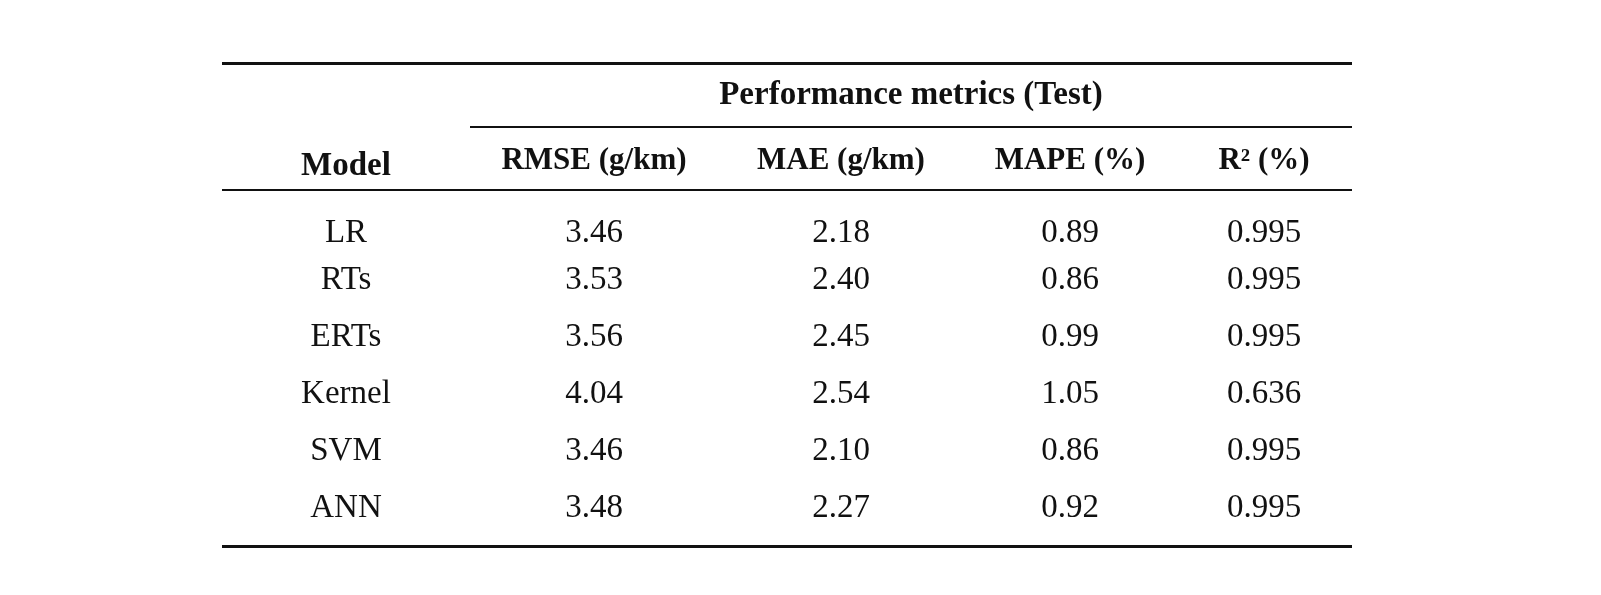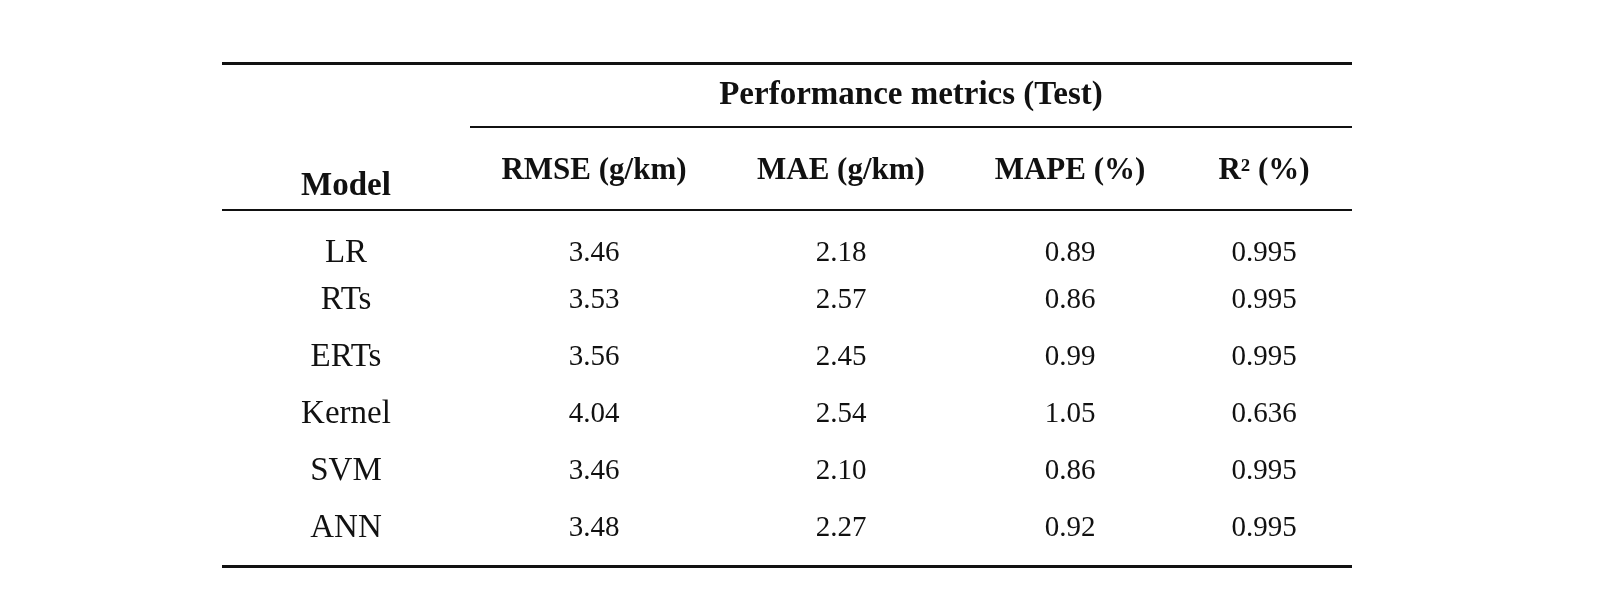--- a/index.html
+++ b/index.html
@@ -102,34 +102,34 @@
   .cmid-row td {
     font-size: 0;
     line-height: 0;
     height: 0;
   }
   .cmid-row td.cmid {
     border-top: 2.5px solid #111;
   }
 
   .metric-head {
-    height: 82px;
+    height: 62px;
   }
   .metric-head th {
     font-weight: bold;
     font-size: 33px;
     vertical-align: middle;
     padding-bottom: 8px;
   }
 
   tbody tr.data-row {
     height: 57px;
   }
   tbody tr.data-row td {
-    font-size: 29px;
+    font-size: 33px;
     font-weight: normal;
   }
   tbody tr.data-row td.model-name {
     font-size: 33px;
   }
   tr.first-data td {
     padding-top: 22px;
   }
   .spacer-row td {
     height: 10px;
@@ -183,21 +183,21 @@
         <tr class="data-row first-data">
           <td class="model-name">LR</td>
           <td>3.46</td>
           <td>2.18</td>
           <td>0.89</td>
           <td>0.995</td>
         </tr>
         <tr class="data-row">
           <td class="model-name">RTs</td>
           <td>3.53</td>
-          <td>2.57</td>
+          <td>2.40</td>
           <td>0.86</td>
           <td>0.995</td>
         </tr>
         <tr class="data-row">
           <td class="model-name">ERTs</td>
           <td>3.56</td>
           <td>2.45</td>
           <td>0.99</td>
           <td>0.995</td>
         </tr>

